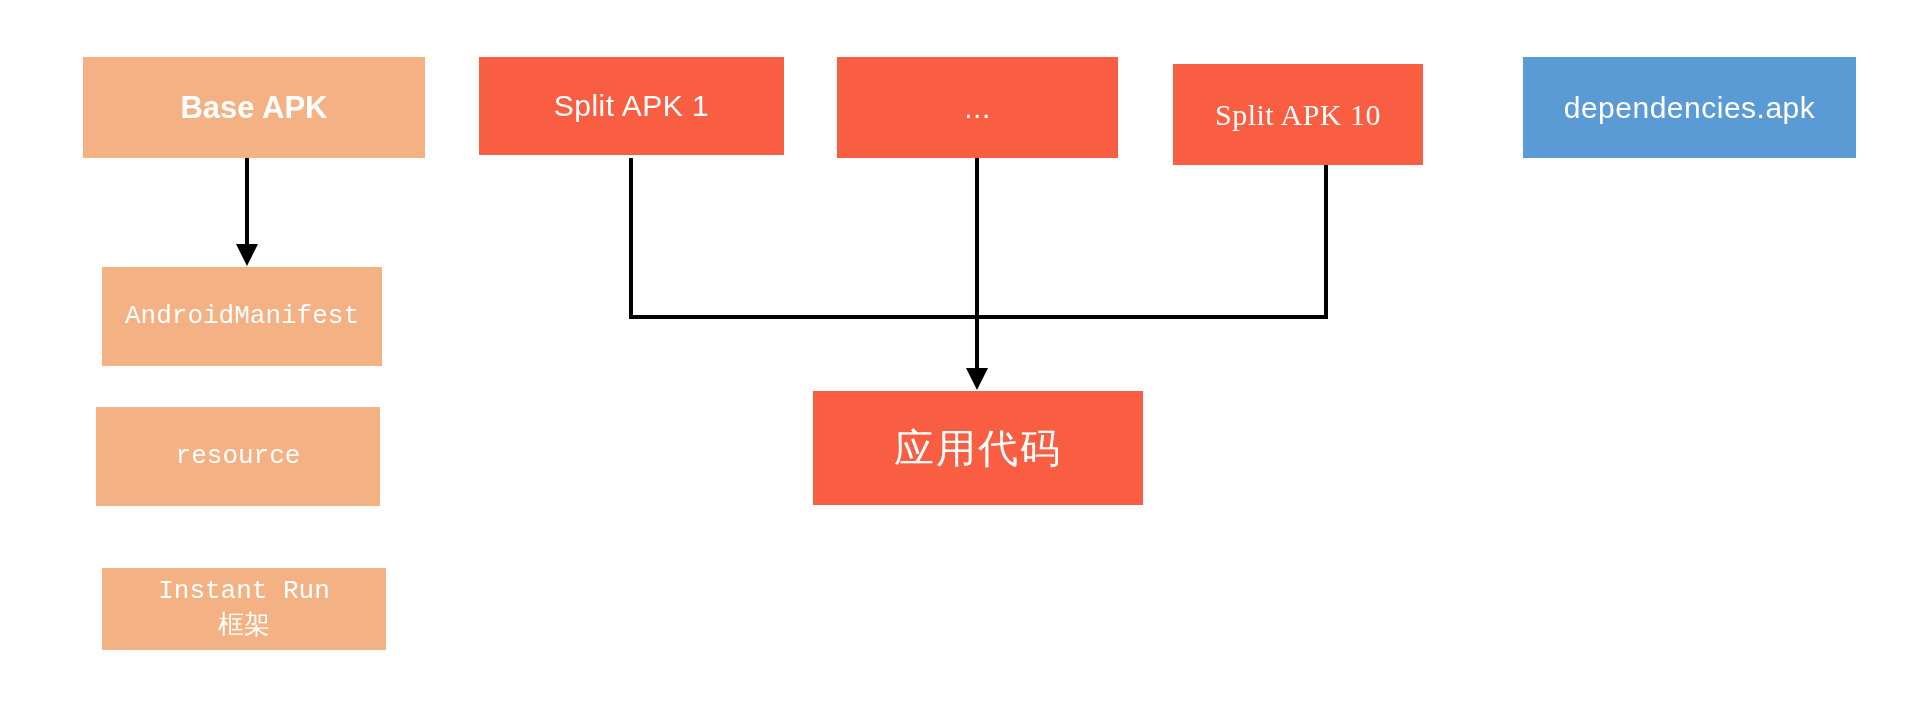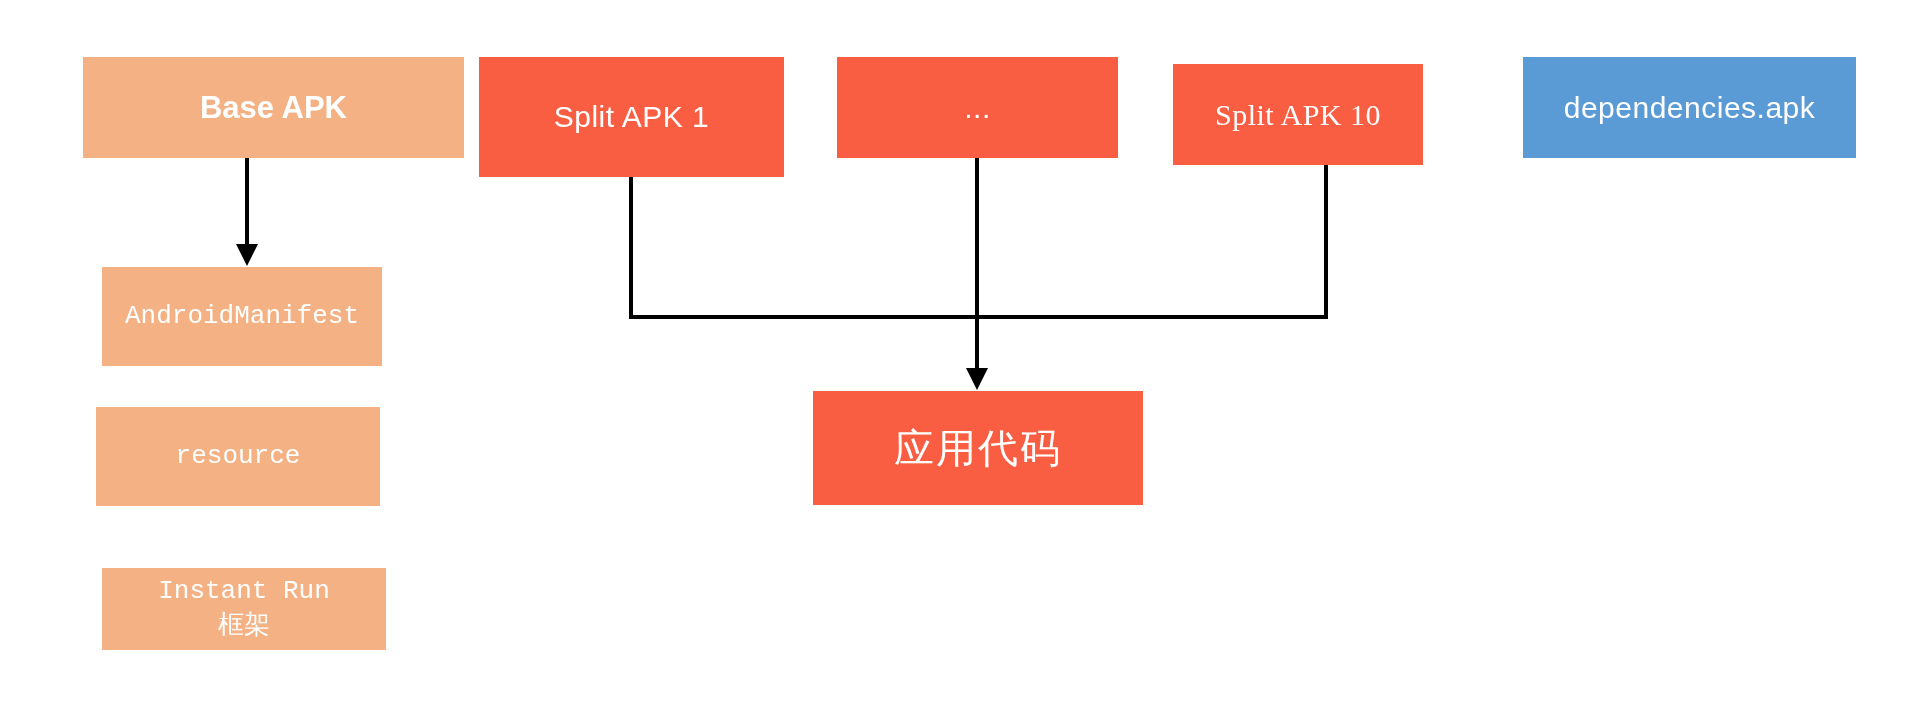--- a/index.html
+++ b/index.html
@@ -57,22 +57,22 @@
     font-family: "Liberation Mono", monospace;
     font-size: 26px;
     line-height: 1.35;
   }
   .big-cjk-label {
     font-size: 40px;
     letter-spacing: 2px;
   }
 
   
-  #node-base-apk        { left: 83px;   top: 57px;  width: 381px; height: 101px; }
-  #node-split-apk-1     { left: 479px;  top: 57px;  width: 305px; height: 120px; }
+  #node-base-apk        { left: 83px;   top: 57px;  width: 342px; height: 101px; }
+  #node-split-apk-1     { left: 479px;  top: 57px;  width: 305px; height: 98px; }
   #node-ellipsis        { left: 837px;  top: 57px;  width: 281px; height: 101px; }
   #node-split-apk-10    { left: 1173px; top: 64px;  width: 250px; height: 101px; font-family: Liberation Serif, serif; }
   #node-dependencies    { left: 1523px; top: 57px;  width: 333px; height: 101px; text-align: right; }
   #node-android-manifest{ left: 102px;  top: 267px; width: 280px; height: 99px;  }
   #node-resource        { left: 96px;  top: 407px; width: 284px; height: 99px;  }
   #node-instant-run     { left: 102px;  top: 568px; width: 284px; height: 82px;  }
   #node-app-code        { left: 813px;  top: 391px; width: 330px; height: 114px; }
 </style>
 </head>
 <body>

